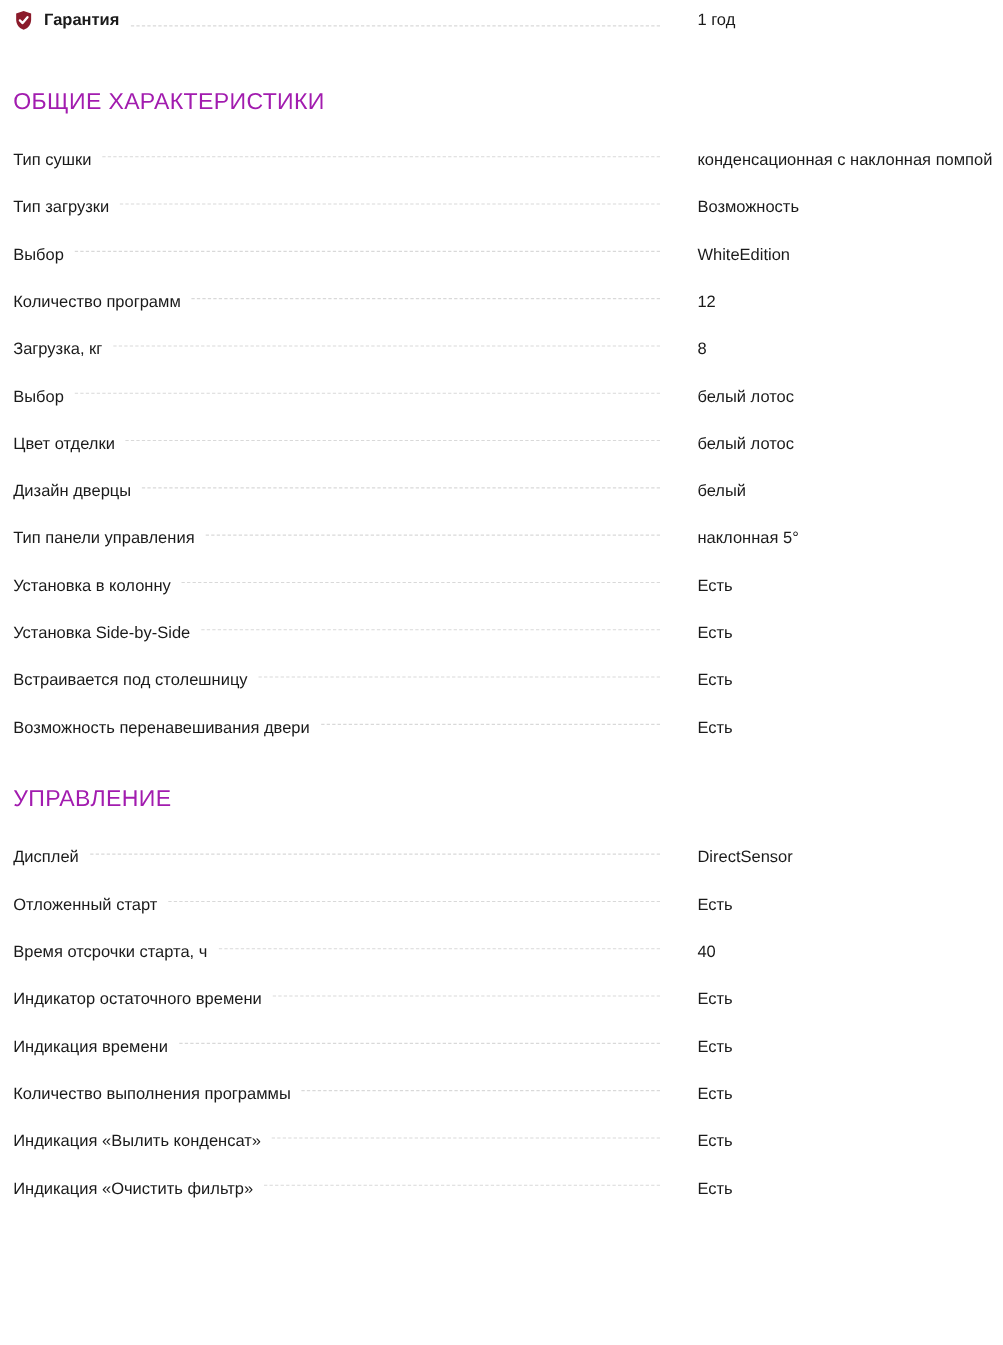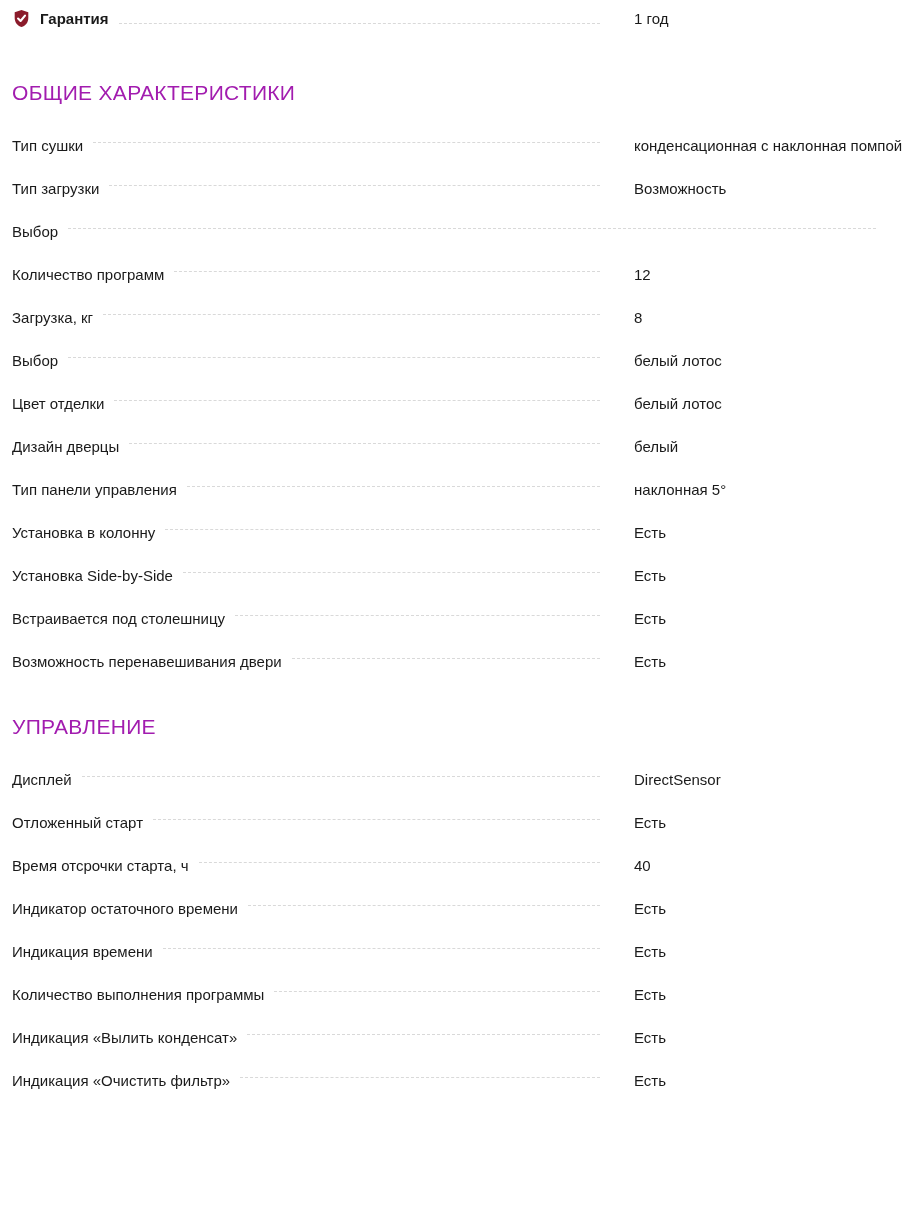--- a/index.html
+++ b/index.html
@@ -68,20 +68,21 @@
     <span class="spec-value">конденсационная с наклонная помпой</span>
   </div>
   <div class="spec-row">
     <span class="spec-label">Тип загрузки</span>
     <span class="leader"></span>
     <span class="spec-value">Возможность</span>
   </div>
   <div class="spec-row">
     <span class="spec-label">Выбор</span>
     <span class="leader"></span>
+    <span class="spec-value">WhiteEdition</span>
   </div>
   <div class="spec-row">
     <span class="spec-label">Количество программ</span>
     <span class="leader"></span>
     <span class="spec-value">12</span>
   </div>
   <div class="spec-row">
     <span class="spec-label">Загрузка, кг</span>
     <span class="leader"></span>
     <span class="spec-value">8</span>

